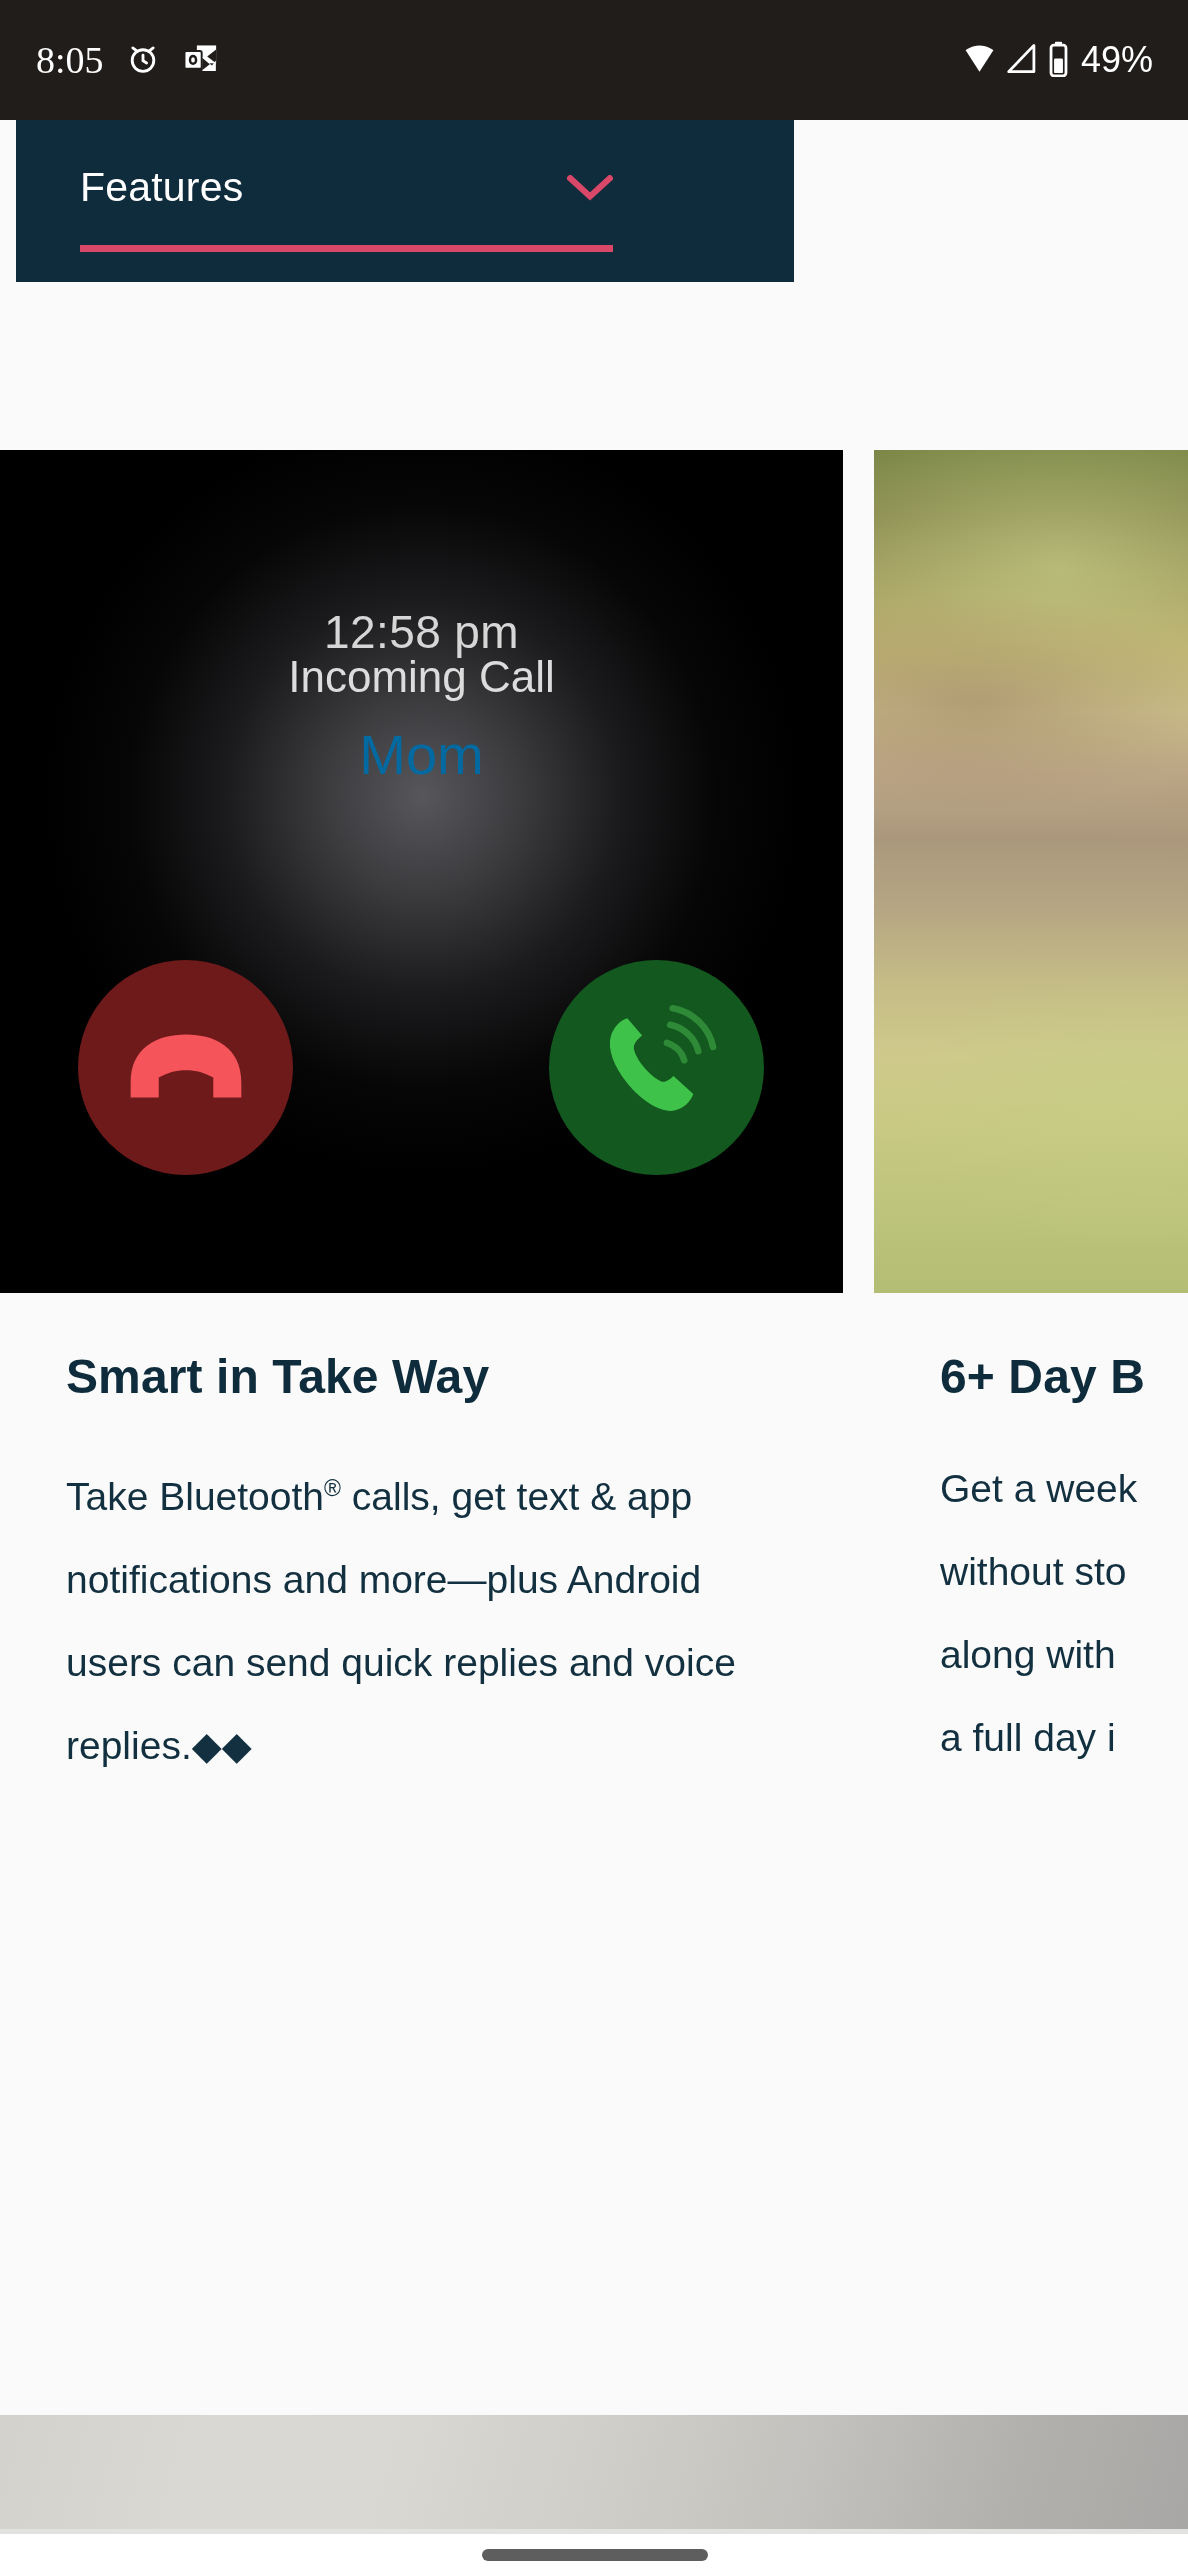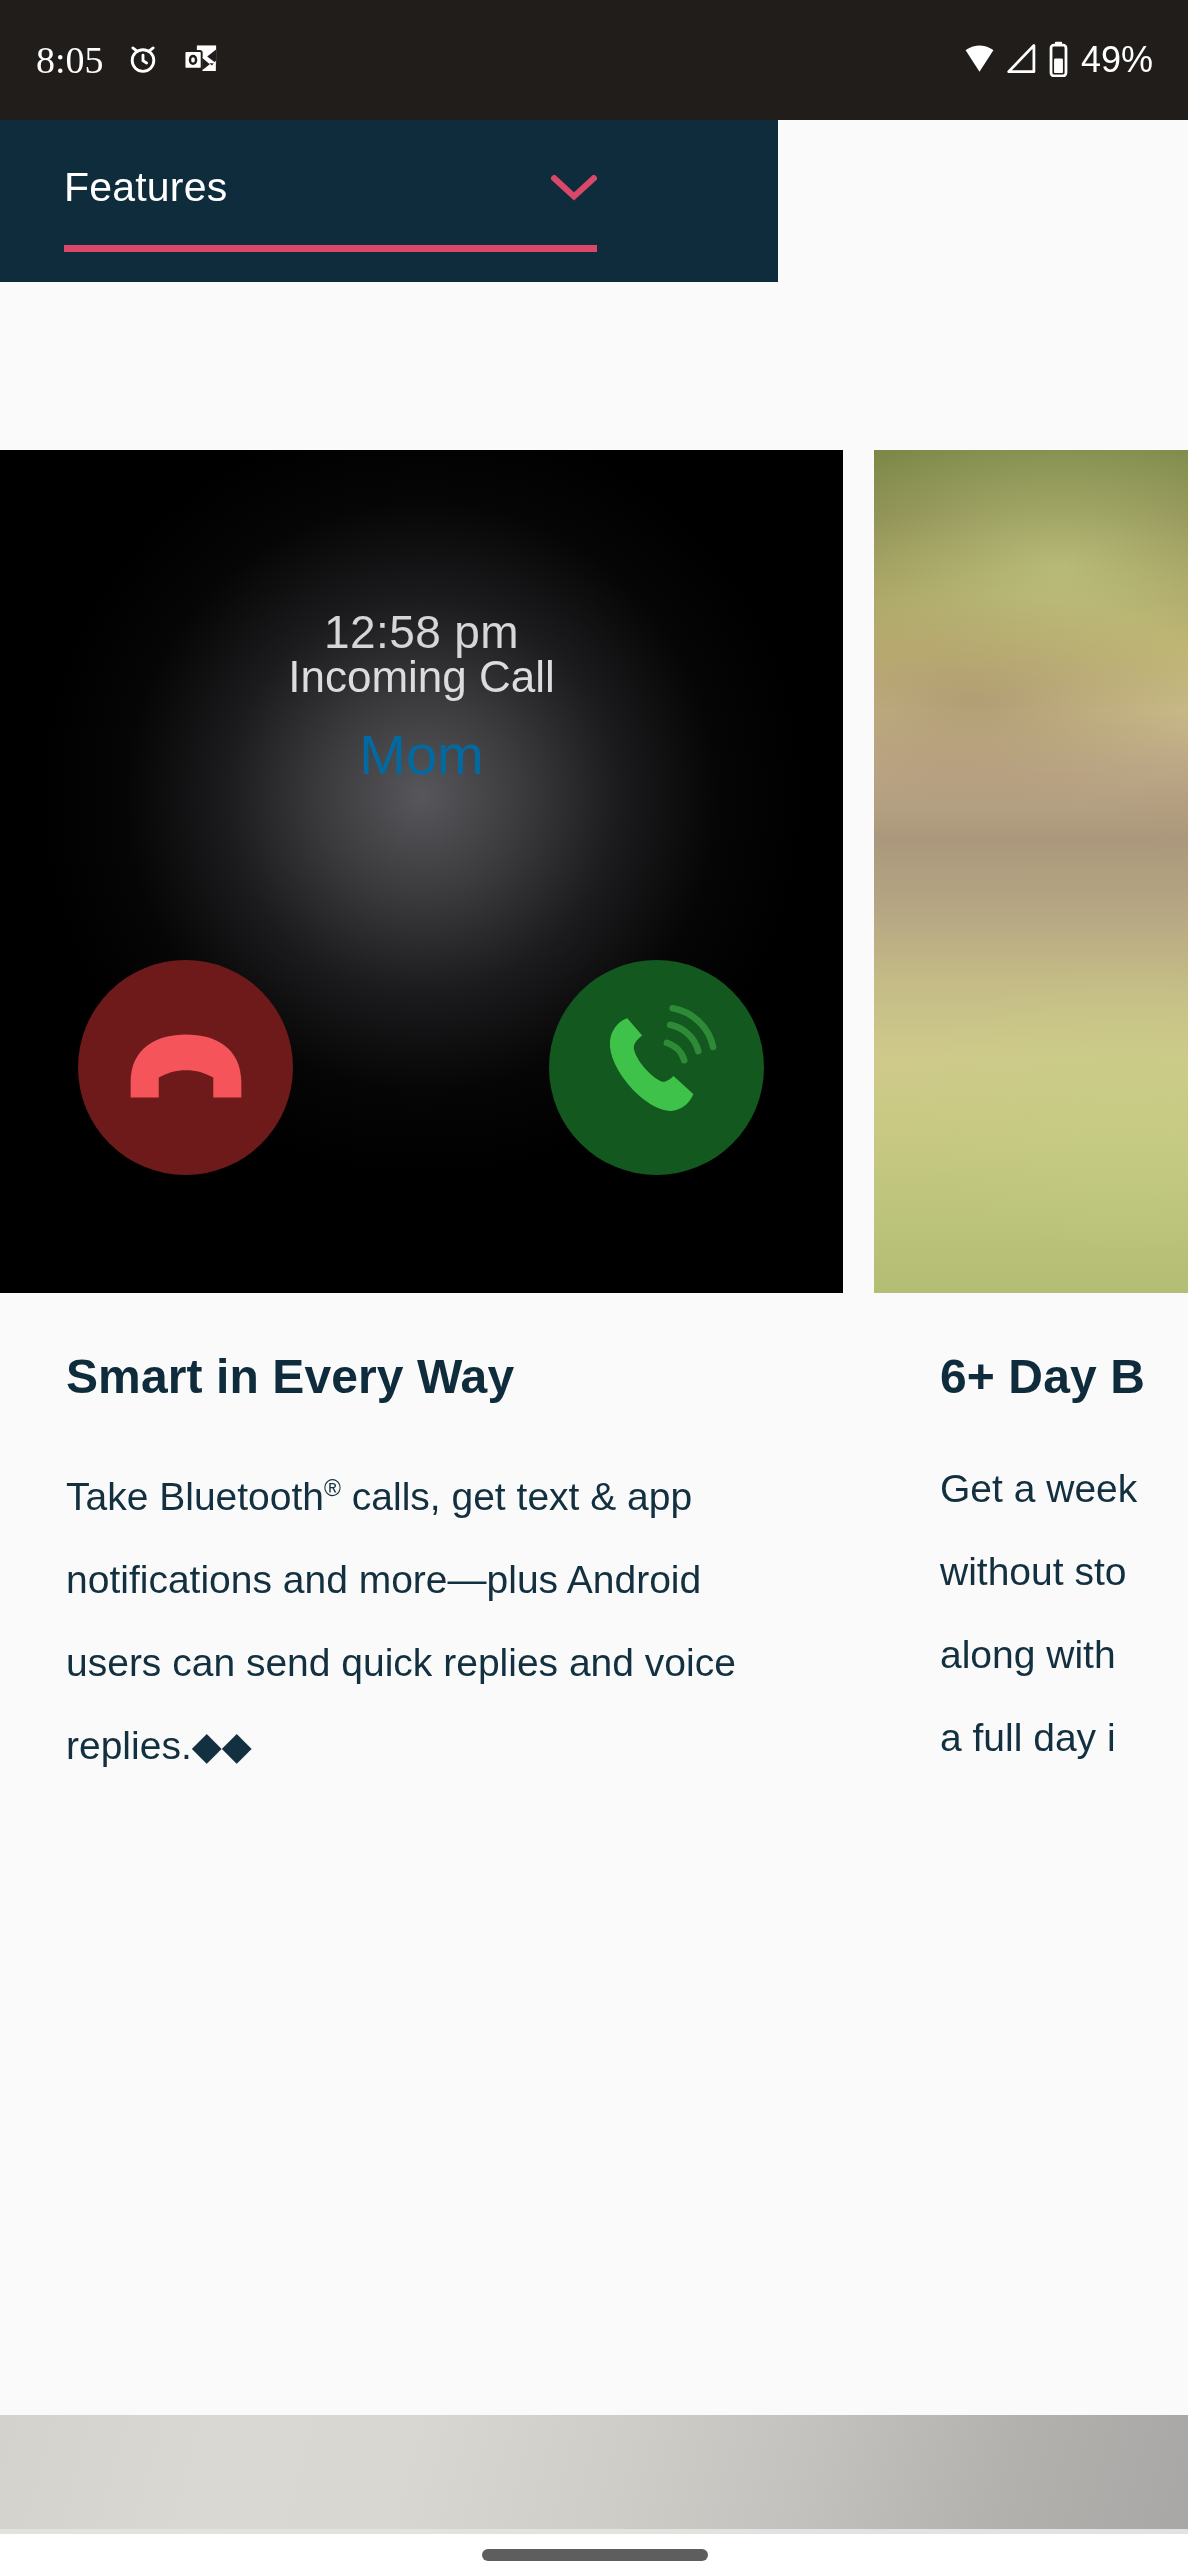--- a/index.html
+++ b/index.html
@@ -24,20 +24,21 @@
   .ico{ display:block; }
 
   
   .header-bar{
     position:absolute; left:0; top:120px; width:1189px; height:162px;
     display:flex;
   }
   .features-zone{
     position:relative; width:778px; height:100%;
     background:#0f2c3c;
+    margin-left:16px;
   }
   .features-tab{
     position:absolute; left:64px; top:43px; width:533px; height:79px;
     display:flex; align-items:flex-start; justify-content:space-between;
   }
   .features-label{
     color:#ffffff; font-size:41px; line-height:48px; font-weight:400;
     letter-spacing:0.2px;
   }
   .chevron-down{
@@ -272,21 +273,21 @@
                            C56 71 51 61 52 56 C53 51 58 46 62 43 Z" fill="#3fc24a"></path>
                   <path d="M96 30 C112 33 126 46 130 62" fill="none" stroke="#2f8a37" stroke-width="8" stroke-linecap="round"></path>
                   <path d="M92 52 C102 55 110 63 113 73" fill="none" stroke="#2f8a37" stroke-width="8" stroke-linecap="round"></path>
                   <path d="M99 10 C123 14 143 33 148 57" fill="none" stroke="#2f8a37" stroke-width="8" stroke-linecap="round"></path>
                 </svg>
               </span>
             </div>
           </div>
         </div>
         <div class="card-body">
-          <div class="card-title">Smart in Every Way</div>
+          <div class="card-title">Smart in Take Way</div>
           <div class="card-text">
             <span>Take Bluetooth</span><span class="sup">®</span><span> calls, get text &amp; app notifications and more—plus Android users can send quick replies and voice replies.</span><span class="dia">◆◆</span>
           </div>
         </div>
       </div>
 
       <div class="card card-2">
         <div class="card-media">
           <div class="photo-outdoor"></div>
           <div class="photo-blur-blobs"></div>

